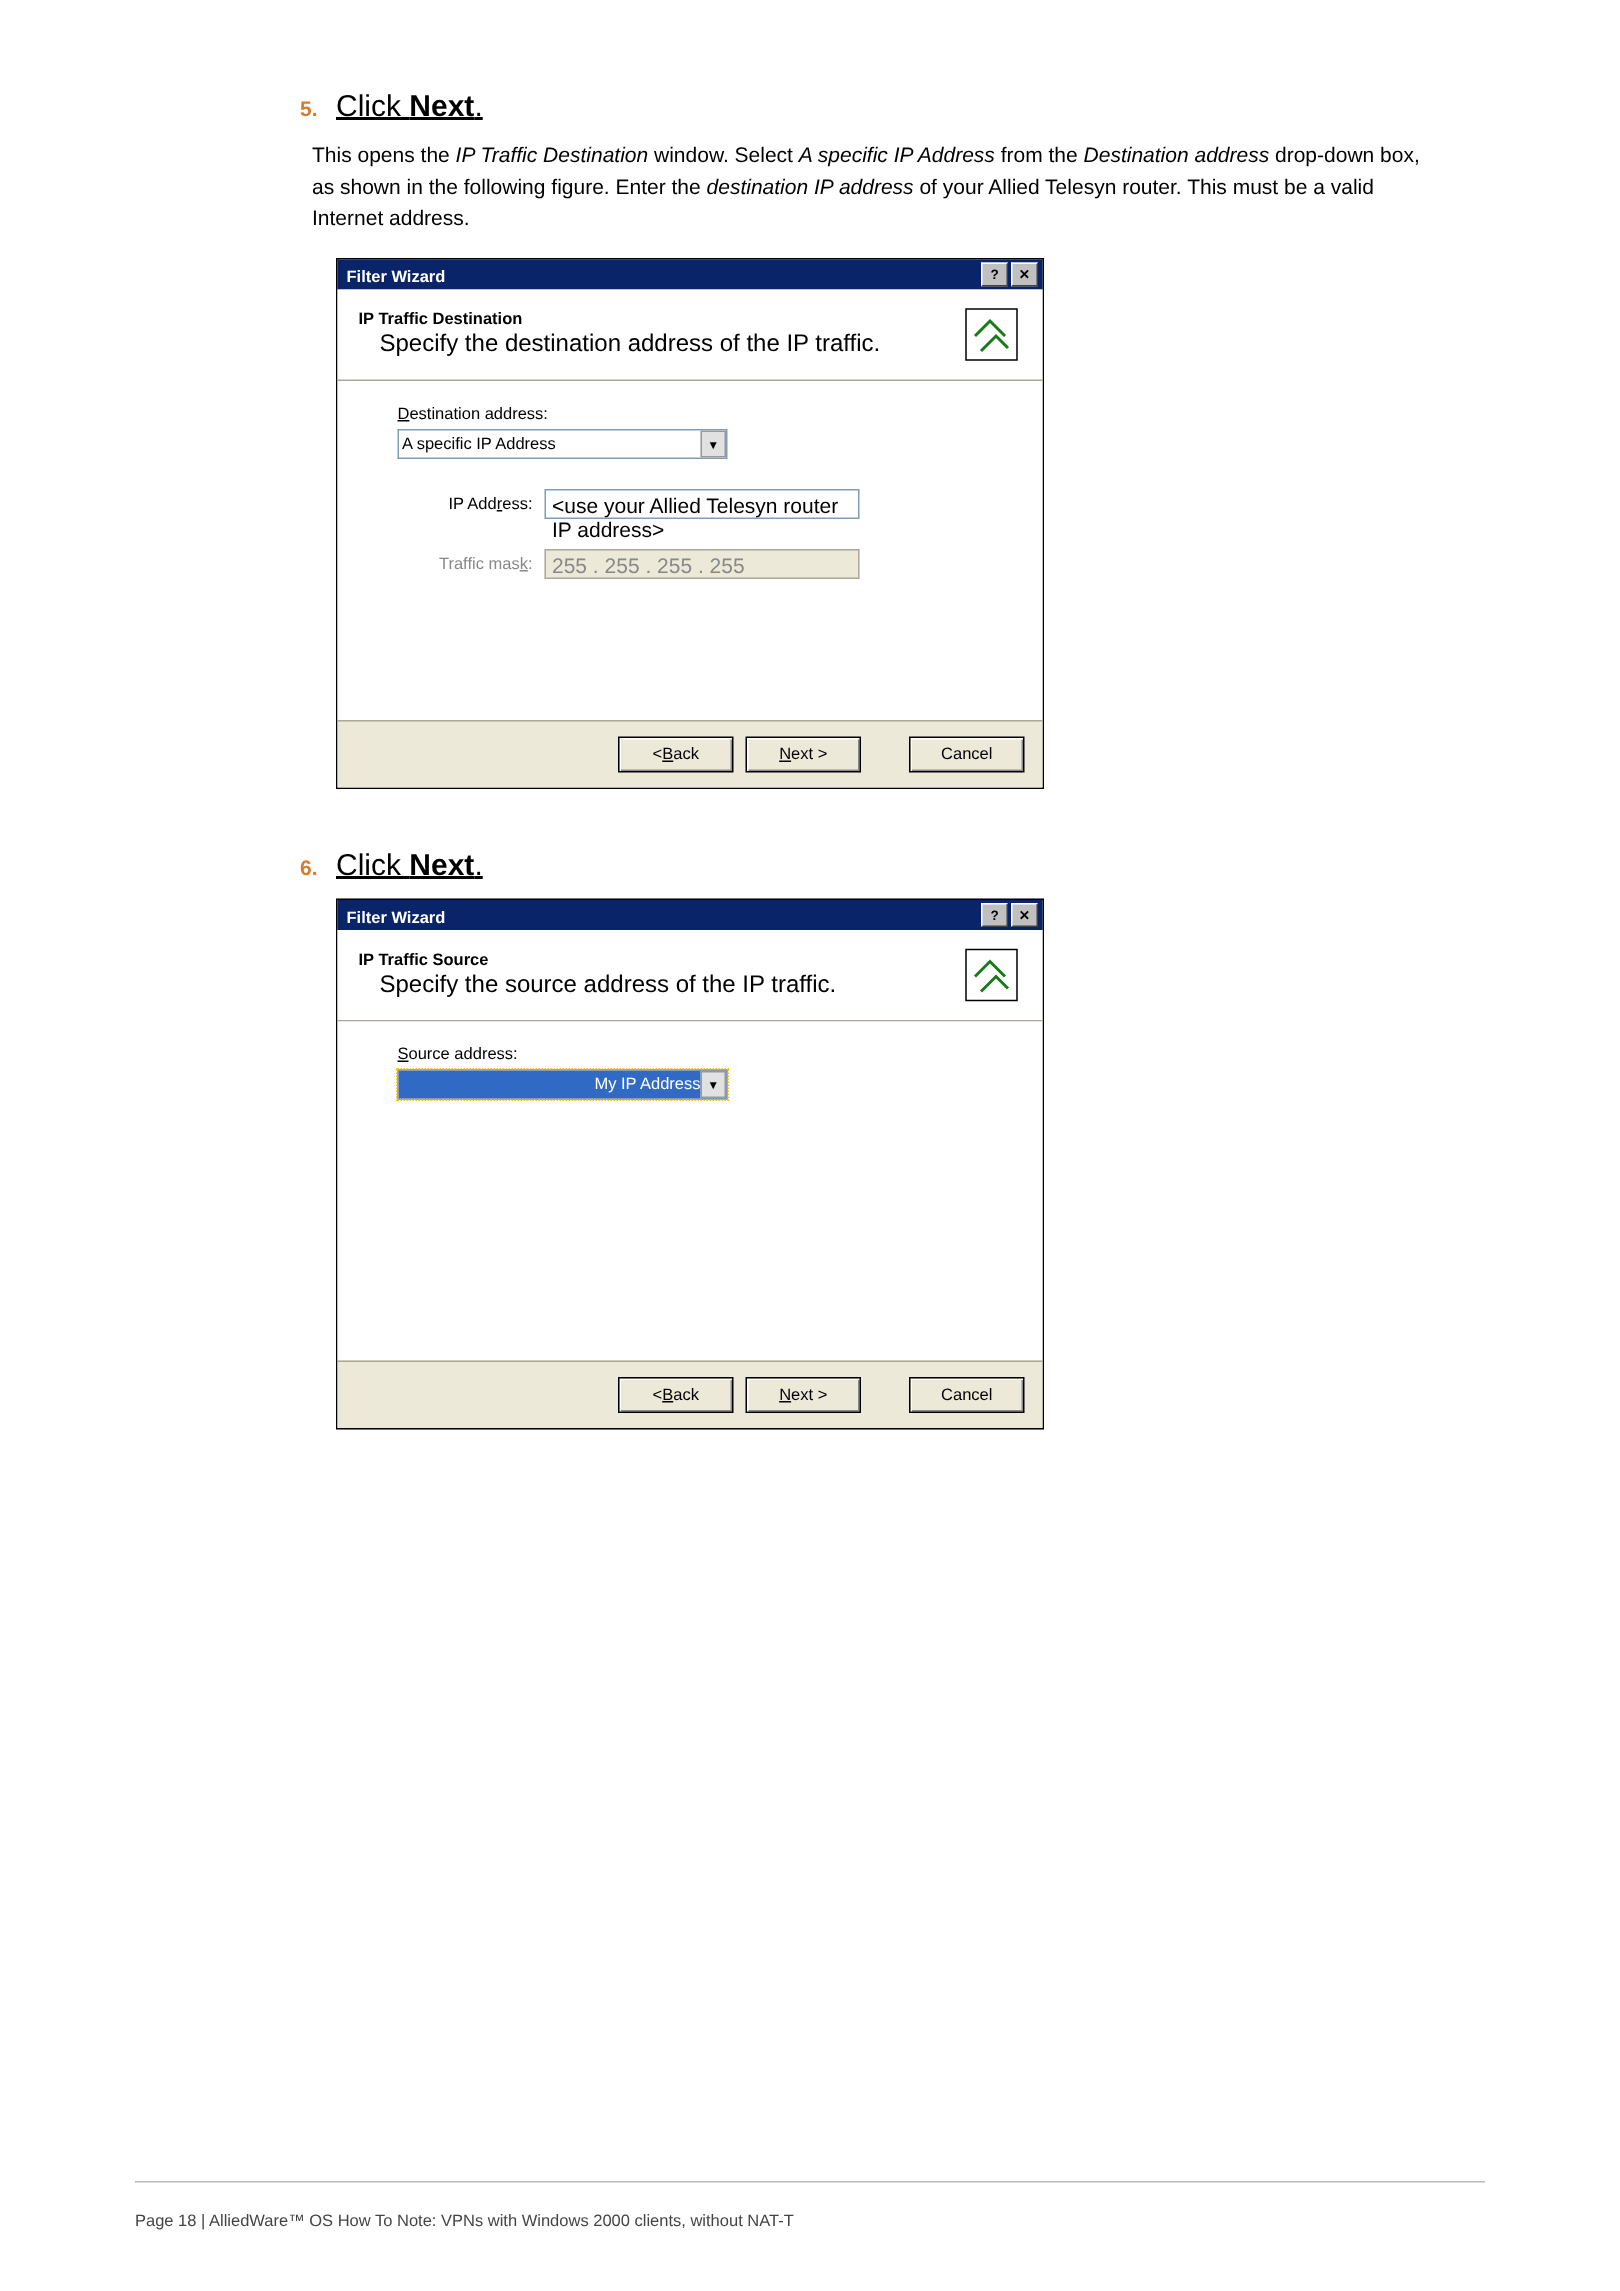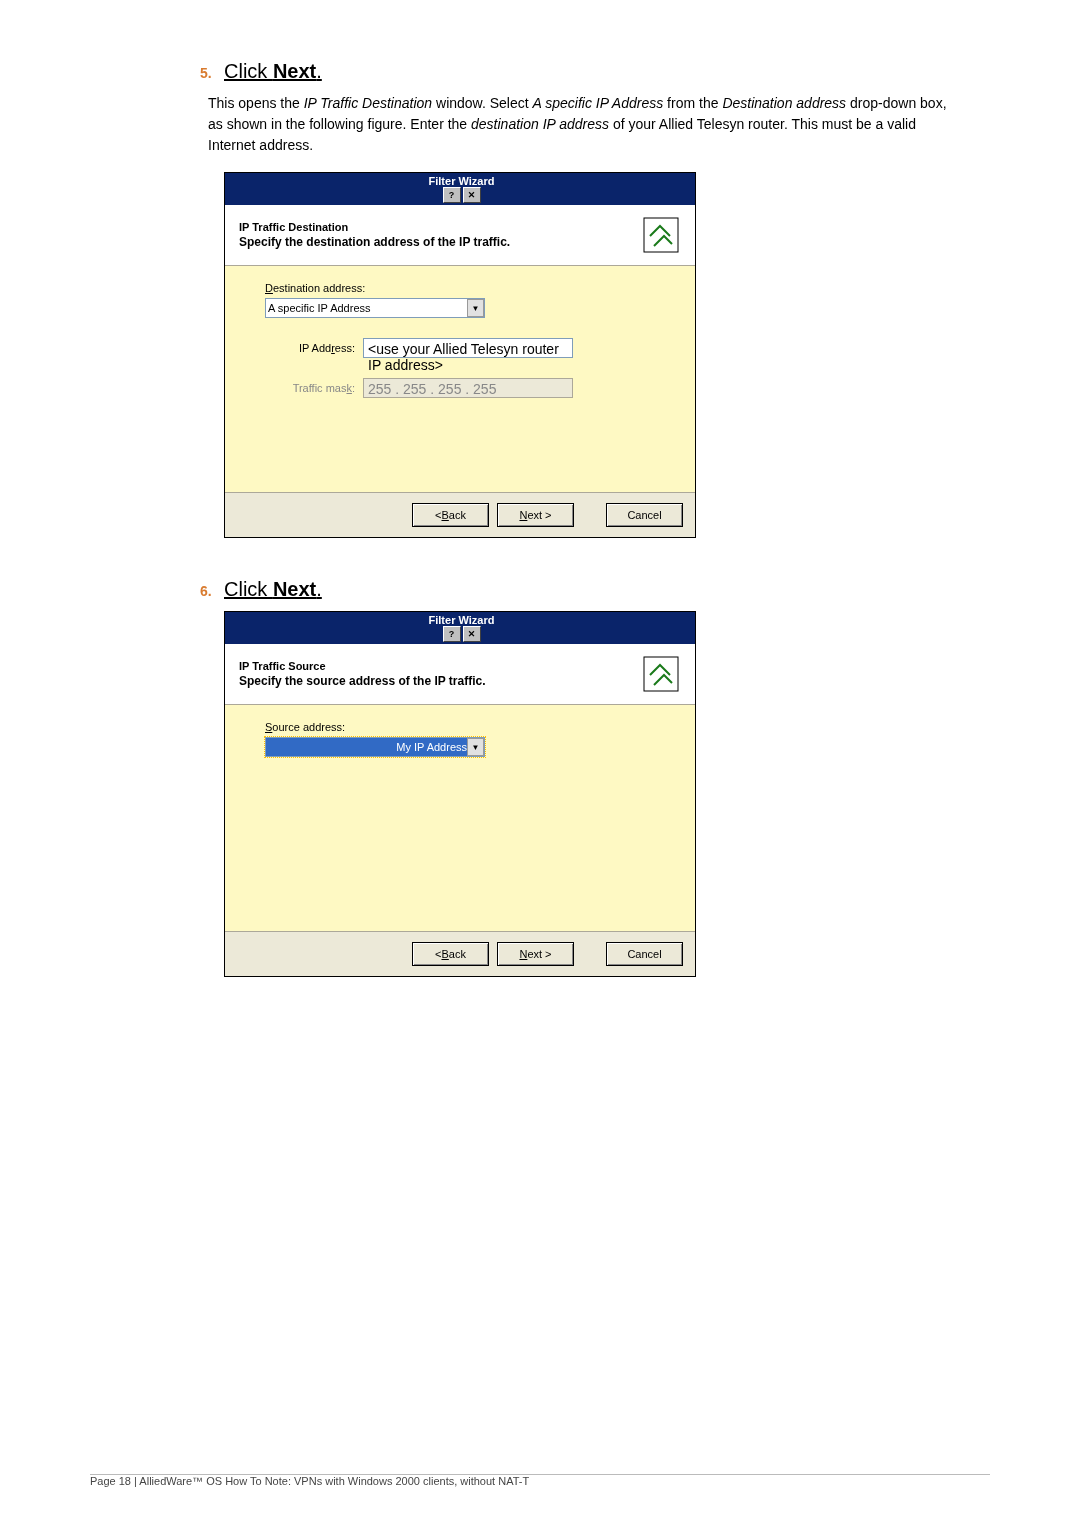--- a/index.html
+++ b/index.html
@@ -57,26 +57,25 @@
     border: 1px solid #000;
     font-family: Tahoma, Arial, sans-serif;
     font-size: 11px;
     margin-left: 24px;
     background: #ece9d8;
   }
   .wiz-titlebar {
     background: #0a246a;
     color: #fff;
     display: flex;
-    align-items: center;
+    align-items: flex-end;
     justify-content: space-between;
     padding: 2px 3px 2px 6px;
     font-weight: bold;
     font-size: 11px;
-    flex-direction: column;
   }
   .wiz-title-controls {
     display: flex;
     gap: 2px;
   }
   .wiz-ctrl {
     width: 16px;
     height: 14px;
     background: #c0c0c0;
     border: 1px solid #fff;
@@ -93,30 +92,30 @@
   .wiz-header {
     background: #fff;
     padding: 10px 14px;
     display: flex;
     justify-content: space-between;
     align-items: center;
     border-bottom: 1px solid #aca899;
   }
   .wiz-header-text { }
   .wiz-header-title { font-weight: bold; font-size: 11px; }
-  .wiz-header-sub { font-size: 12px; margin-top: 2px; font-weight: bold; }
+  .wiz-header-sub { font-size: 16px; margin-left: 14px; margin-top: 2px; }
   .wiz-icon {
     width: 40px;
     height: 40px;
     display: flex;
     align-items: center;
     justify-content: center;
   }
   .wiz-body {
-    background: #fef9c3;
+    background: #ffffff;
     padding: 16px 40px 30px 40px;
     min-height: 180px;
   }
   .wiz-label { font-size: 11px; margin-bottom: 4px; }
   .wiz-label .ul { text-decoration: underline; }
   .wiz-select {
     width: 220px;
     height: 20px;
     background: #fff;
     border: 1px solid #7f9db9;
@@ -191,21 +190,21 @@
   .wiz-btn .ul { text-decoration: underline; }
   .spacer-gap { width: 16px; }
   .page-footer {
     position: absolute;
     bottom: 40px;
     left: 90px;
     right: 90px;
     font-size: 11px;
     color: #444;
     border-top: 1px solid #bbb;
-    padding-top: 0;
+    padding-top: 20px;
   }
 </style>
 </head>
 <body>
 
 <div class="page">
 
 
   <div class="step-block">
     <div class="step-line">

